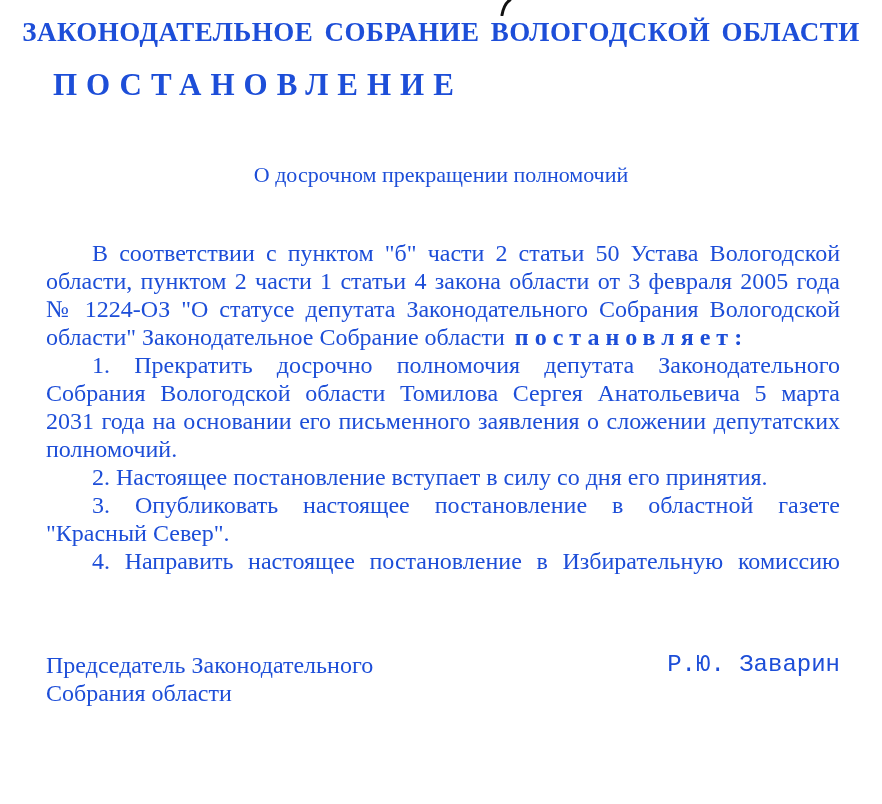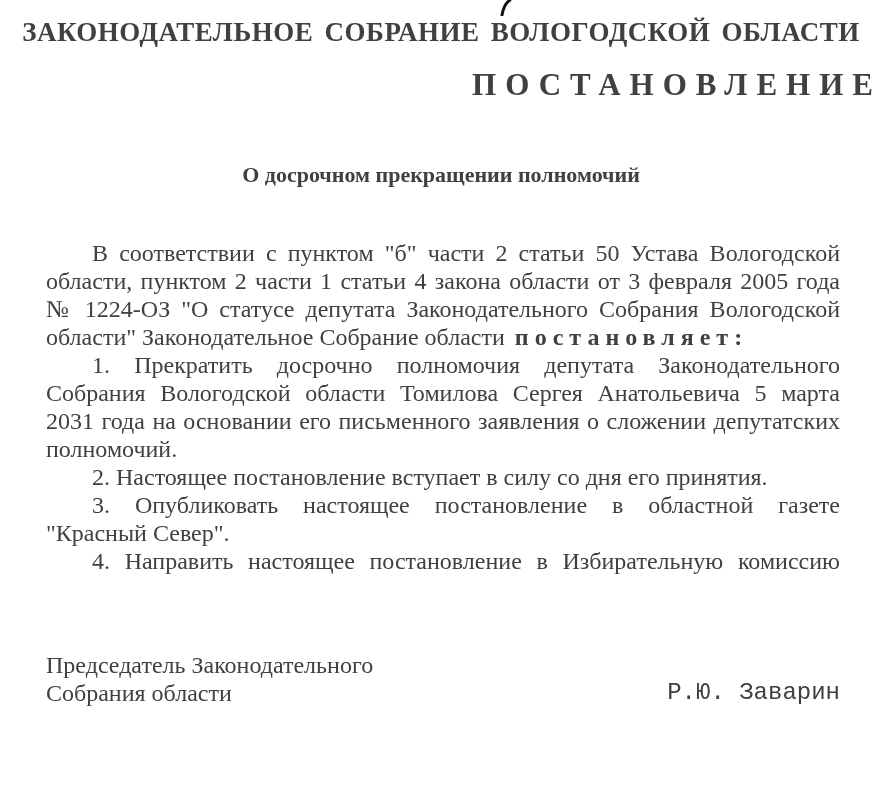--- a/index.html
+++ b/index.html
@@ -1,21 +1,21 @@
 <!DOCTYPE html>
 <html><head>
 <meta charset="utf-8">
 <style>
   html, body { margin: 0; padding: 0; background: #ffffff; }
   .page {
     position: relative;
     width: 882px;
     height: 804px;
     background: #ffffff;
-    color: #404040;
+    color: #1d4ed8;
     font-family: "Liberation Serif", serif;
     overflow: hidden;
   }
   .artifact {
     position: absolute;
     left: 496px;
     top: 0;
     width: 18px;
     height: 16px;
   }
@@ -23,32 +23,32 @@
     padding-top: 16px;
     text-align: center;
     font-weight: bold;
     font-size: 27px;
     line-height: 32px;
     word-spacing: 4px;
     letter-spacing: 0.5px;
   }
   .doctype {
     margin-top: 20px;
-    text-align: right;
+    text-align: left;
     font-weight: bold;
     font-size: 31px;
     line-height: 34px;
     letter-spacing: 9px;
     text-indent: 9px;
     padding-left: 44px;
   }
   .subject {
     margin-top: 58px;
     text-align: center;
-    font-weight: bold;
+    font-weight: normal;
     font-size: 22px;
     line-height: 29px;
   }
   .body-text {
     margin: 50px 42px 0 46px;
     font-size: 24px;
     line-height: 28px;
   }
   .line { text-align: justify; text-align-last: justify; }
   .line.last { text-align-last: left; }
@@ -56,21 +56,21 @@
   .resolve {
     font-weight: bold;
     letter-spacing: 6px;
     margin-left: 10px;
     margin-top: 31px;
   }
   .signature {
     margin: 76px 42px 0 46px;
     display: flex;
     justify-content: space-between;
-    align-items: flex-end;
+    align-items: flex-start;
     font-size: 24px;
     line-height: 28px;
   }
   .sig-left { text-align: left; }
   .sig-name { text-align: right; white-space: nowrap; font-family: Liberation Mono, monospace; }
 </style>
 </head>
 <body>
 
 <div class="page">

